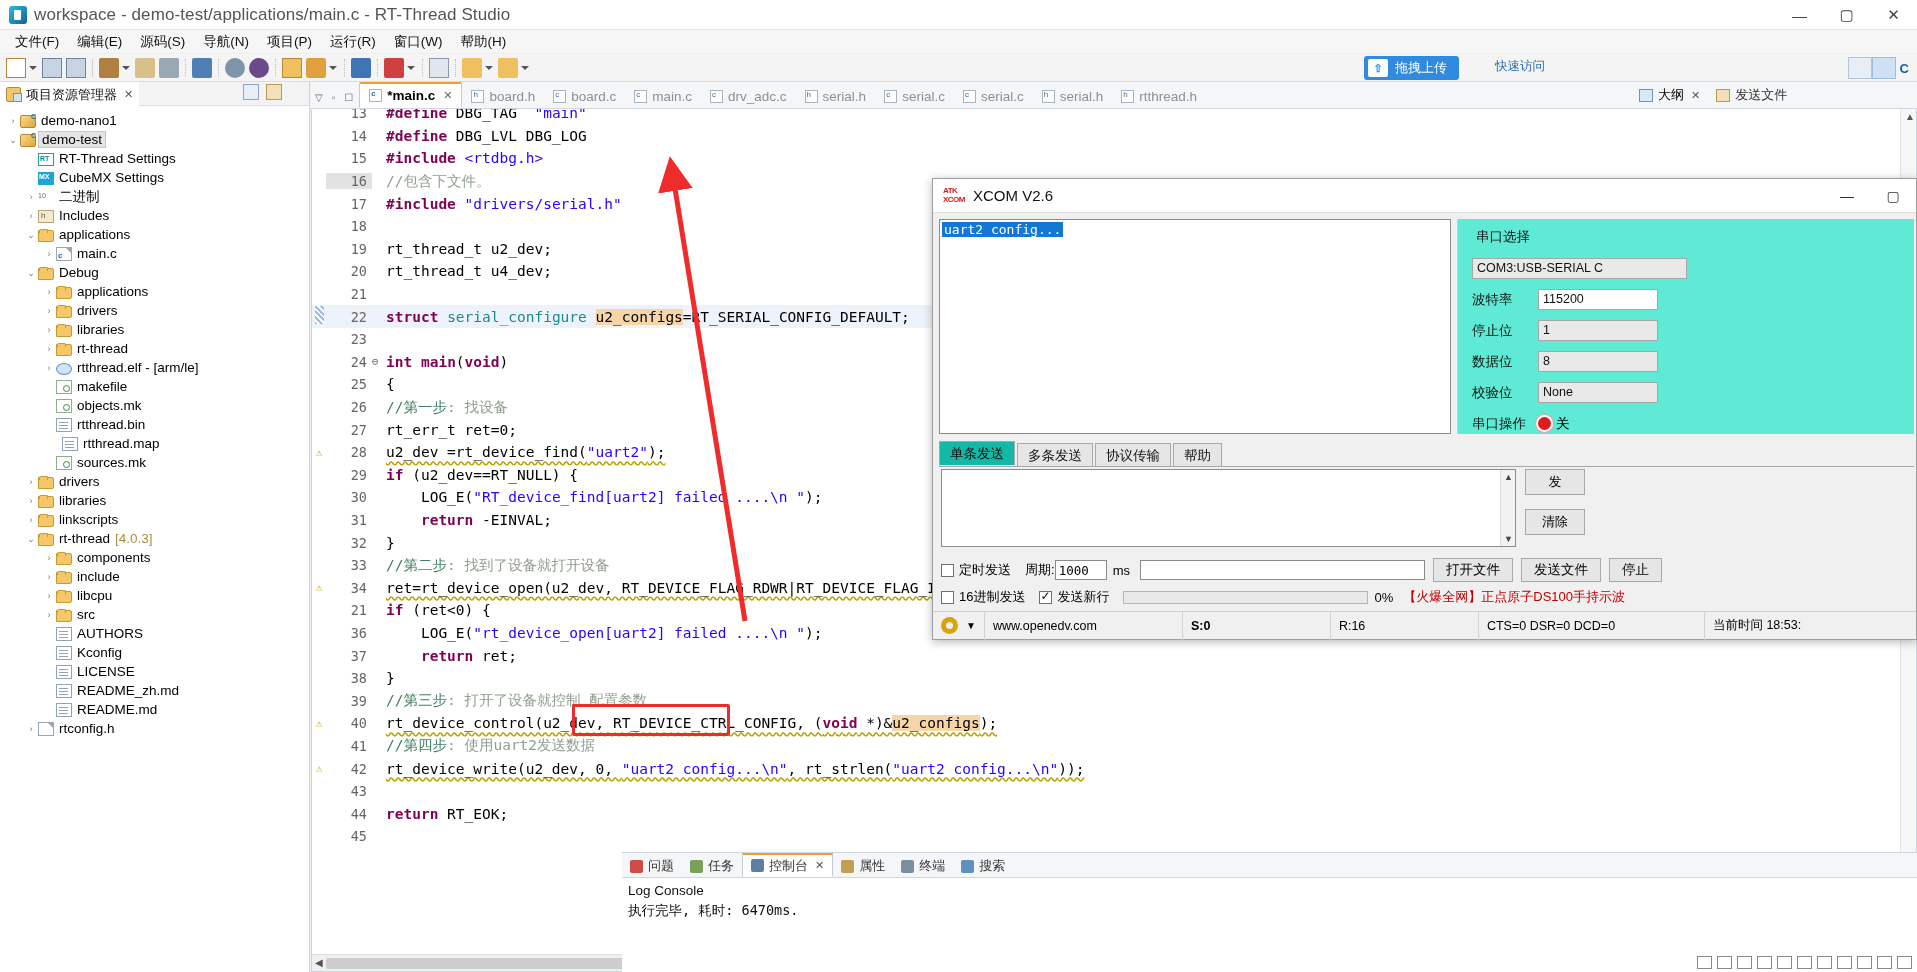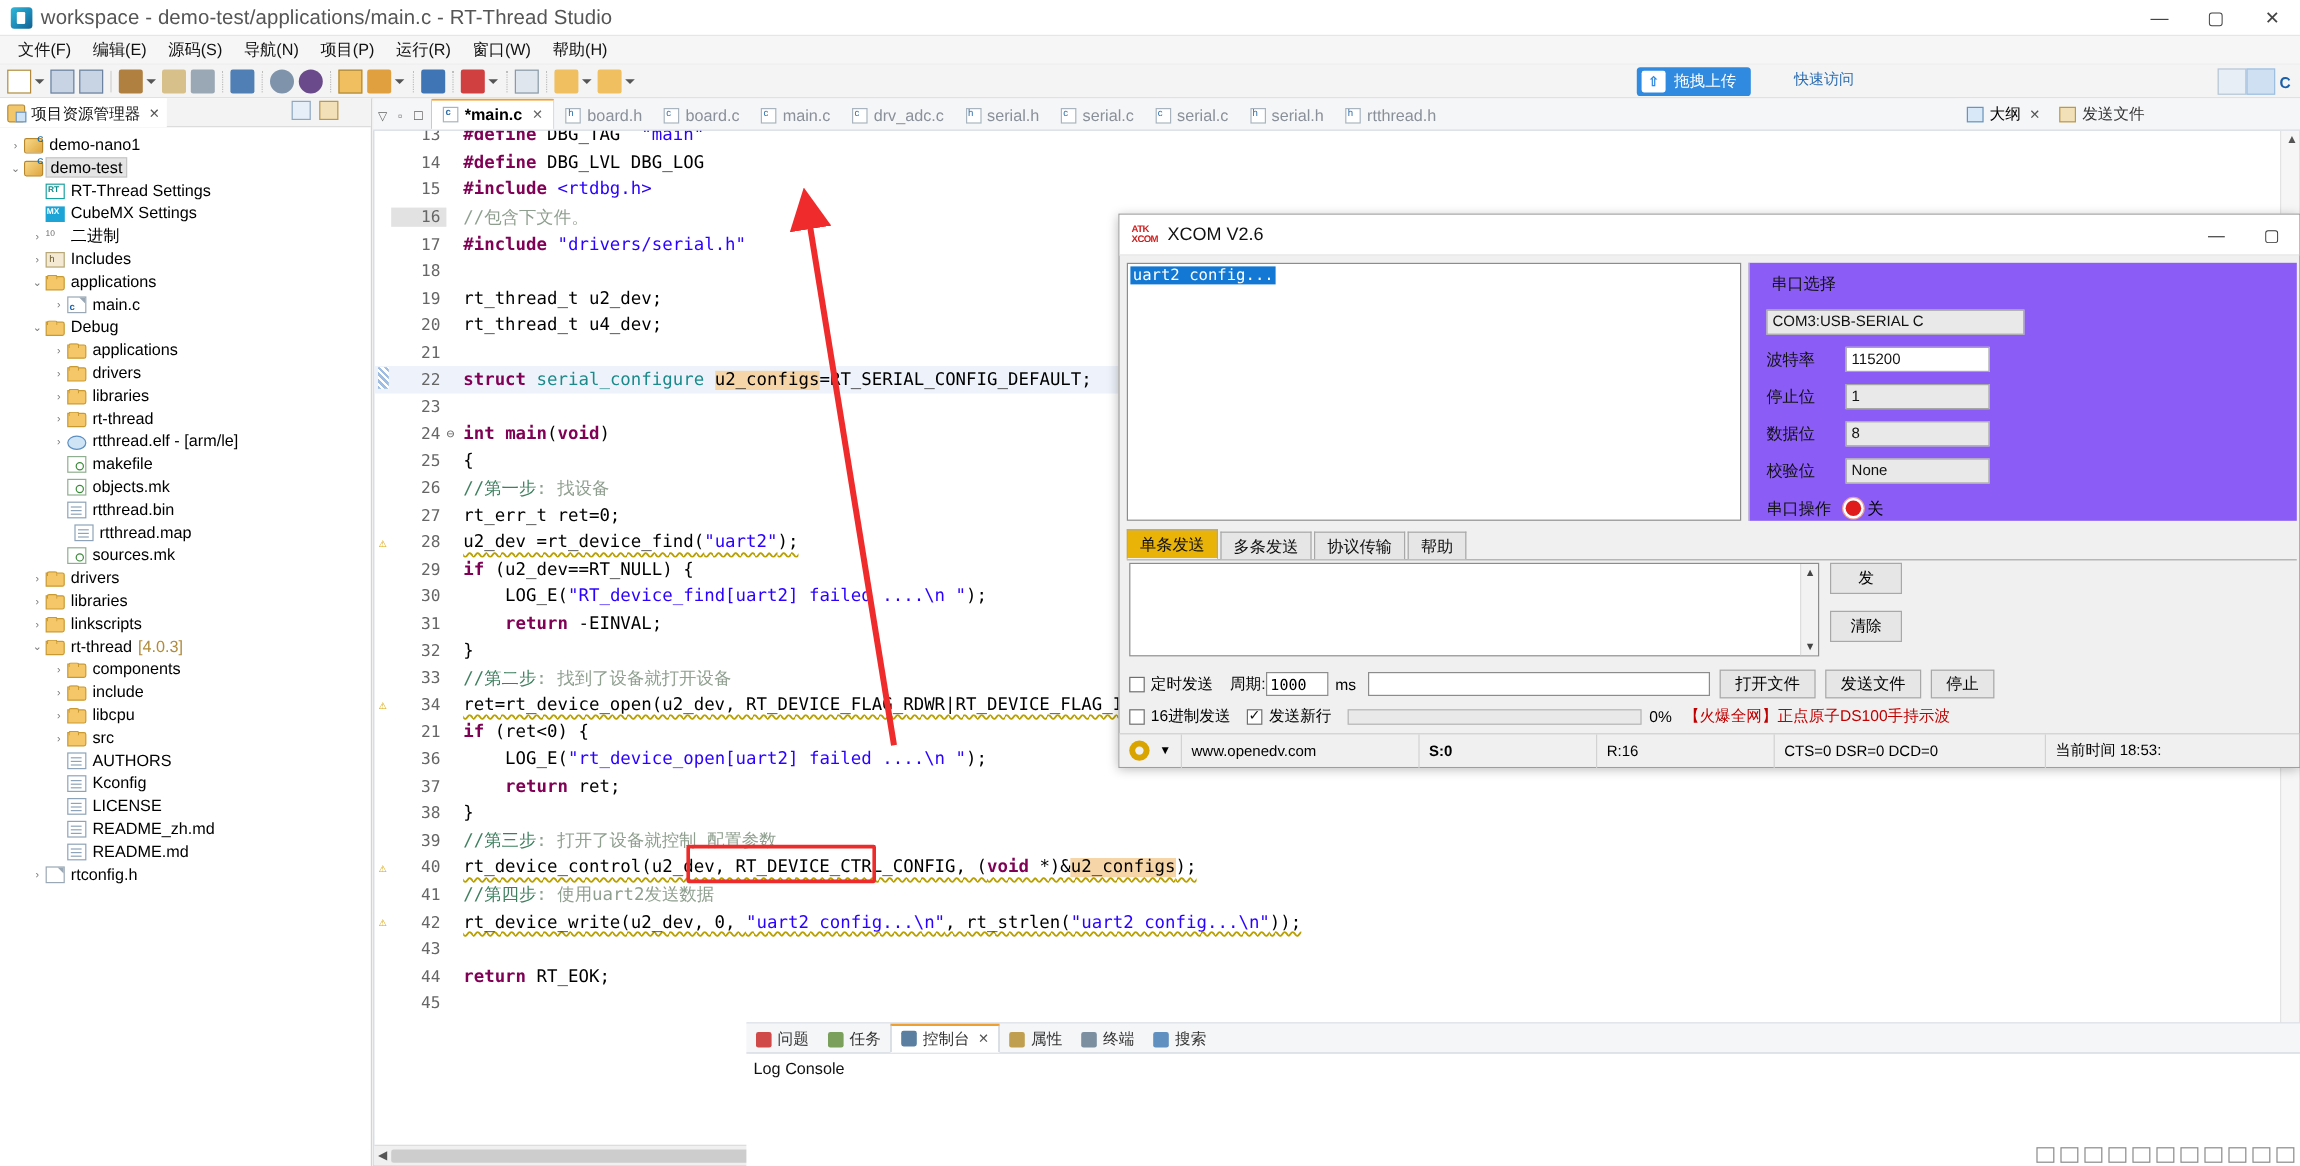--- a/index.html
+++ b/index.html
@@ -187,38 +187,38 @@
               font-style:normal; line-height:9px; letter-spacing:-0.5px;}
   .xc-name{ font-size:15px; color:#111; }
   .xc-wb{ position:absolute; right:0; top:0; height:34px; display:flex; }
   .xc-wb div{ width:46px; height:34px; display:flex; align-items:center; justify-content:center;
               font-size:14px; color:#333; }
   .xc-body{ position:absolute; left:0; top:34px; right:0; bottom:0; }
   .recv{ position:absolute; left:6px; top:6px; width:512px; height:215px; background:#fff;
          border:1px solid #8c8c8c; }
   .recv .sel{ display:inline-block; background:#1278d4; color:#fff; padding:0 2px;
               font-family:"DejaVu Sans Mono", monospace; font-size:13px; margin:2px 0 0 2px;}
-  .rside{ position:absolute; left:524px; top:6px; right:2px; height:215px; background:#8b5cf6;
+  .rside{ position:absolute; left:524px; top:6px; right:2px; height:215px; background:#5eead4;
           border-left:1px solid #cfcfcf; padding-left:14px; }
   .rs-title{ font-size:13.5px; color:#111; margin:9px 0 7px 4px; }
   .rs-row{ display:flex; align-items:center; height:31px; font-size:13.5px; }
   .rs-lbl{ width:66px; color:#111; }
   .rs-fld{ height:21px; border:1px solid #a6a6a6; background:#e9e9e9; min-width:120px;
            font-family:Liberation Sans, sans-serif; font-size:12.5px; padding:2px 4px;
            color:#111; }
   .rs-fld.white{ background:#fff; }
   .rs-combo{ width:215px; background:#e9e9e9; }
   .rs-op{ display:flex; align-items:center; gap:5px; }
   .dot-red{ width:13px;height:13px;border-radius:50%;background:#e01b1b;
             box-shadow:0 0 0 2px #fff,0 0 0 3px #e8a0a0;}
   .tabs2{ position:absolute; left:6px; top:228px; right:2px; height:26px; display:flex;
           align-items:flex-end; border-bottom:1px solid #a8a8a8;}
   .t2{ height:23px; padding:3px 10px 0; font-size:13.5px; background:#e6e6e6;
        border:1px solid #a8a8a8; border-bottom:none; margin-right:2px; color:#111;}
-  .t2.active{ background:#eab308; height:25px; border-bottom:1px solid #f0f0f0; }
+  .t2.active{ background:#14b8a6; height:25px; border-bottom:1px solid #f0f0f0; }
   .sendbox{ position:absolute; left:8px; top:256px; width:575px; height:78px; background:#fff;
             border:1px solid #8c8c8c; }
   .sb-scroll{ position:absolute; right:0; top:0; width:15px; bottom:0; background:#f2f2f2;
               border-left:1px solid #ddd; }
   .sb-scroll span{ position:absolute; left:3px; font-size:9px; color:#444; }
   .sbtns{ position:absolute; left:592px; top:256px; width:60px; }
   .sbtn{ height:26px; background:#e6e6e6; border:1px solid #a8a8a8; display:flex;
          align-items:center; justify-content:center; font-size:13px; margin-bottom:14px; }
   .optrow{ position:absolute; left:8px; width:100%; font-size:13px; display:flex;
            align-items:center; }
@@ -673,20 +673,21 @@
           <i></i>
           <i></i>
           <i></i>
           <i></i>
           <i></i>
           <i></i>
           <i></i>
         </div>
         <div class="ccontent">
           <div class="hdr">Log Console</div>
+          <div class="ln">执行完毕, 耗时: 6470ms.</div>
         </div>
       </div>
     </div>
 
     <svg class="arrow-svg" width="1917" height="890">
       <defs>
         <marker id="ah" markerWidth="7" markerHeight="7" refX="3" refY="3.5" orient="auto">
           <path d="M0,0 L7,3.5 L0,7 z" fill="#ef2b2b"></path>
         </marker>
       </defs>

